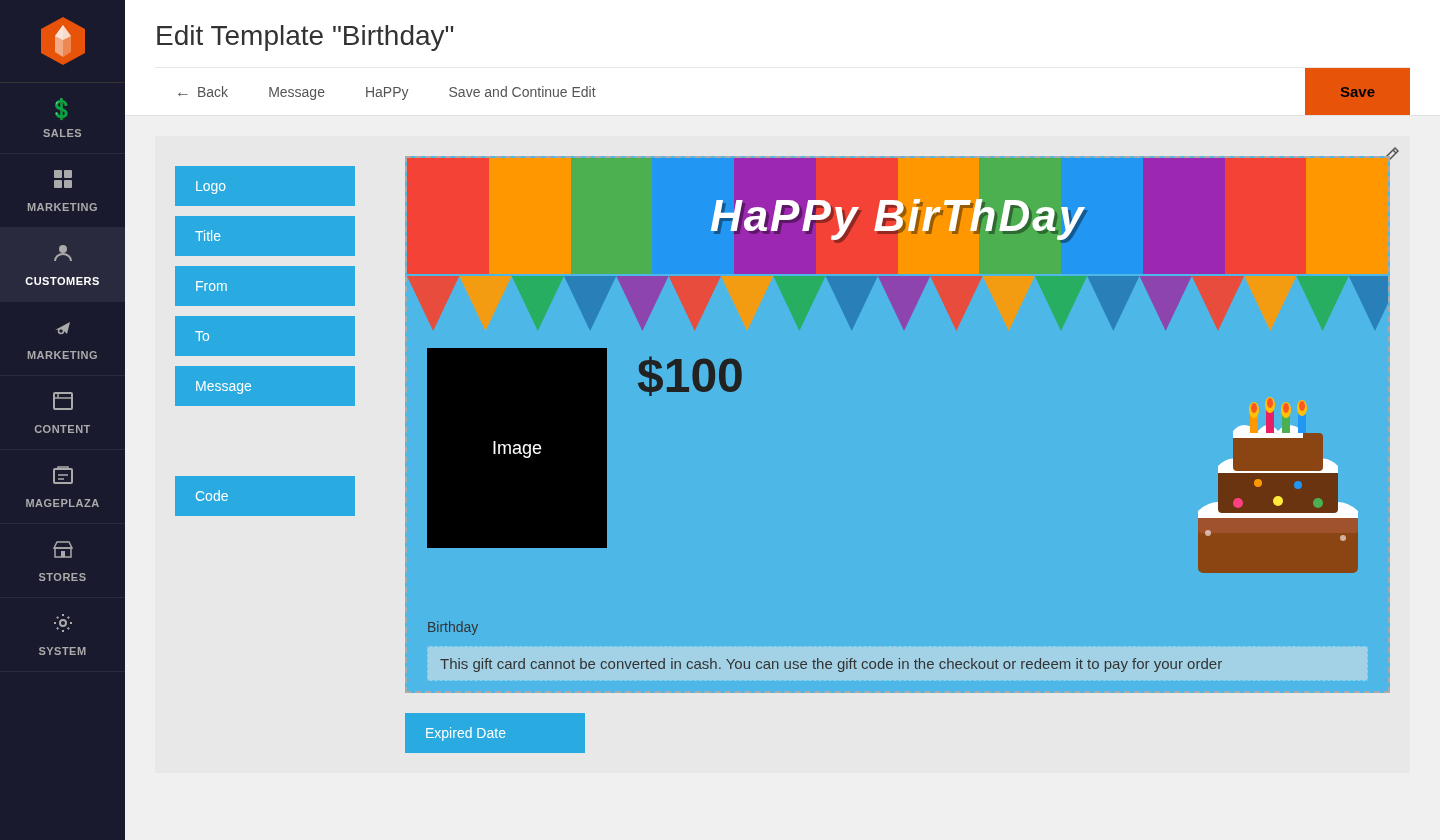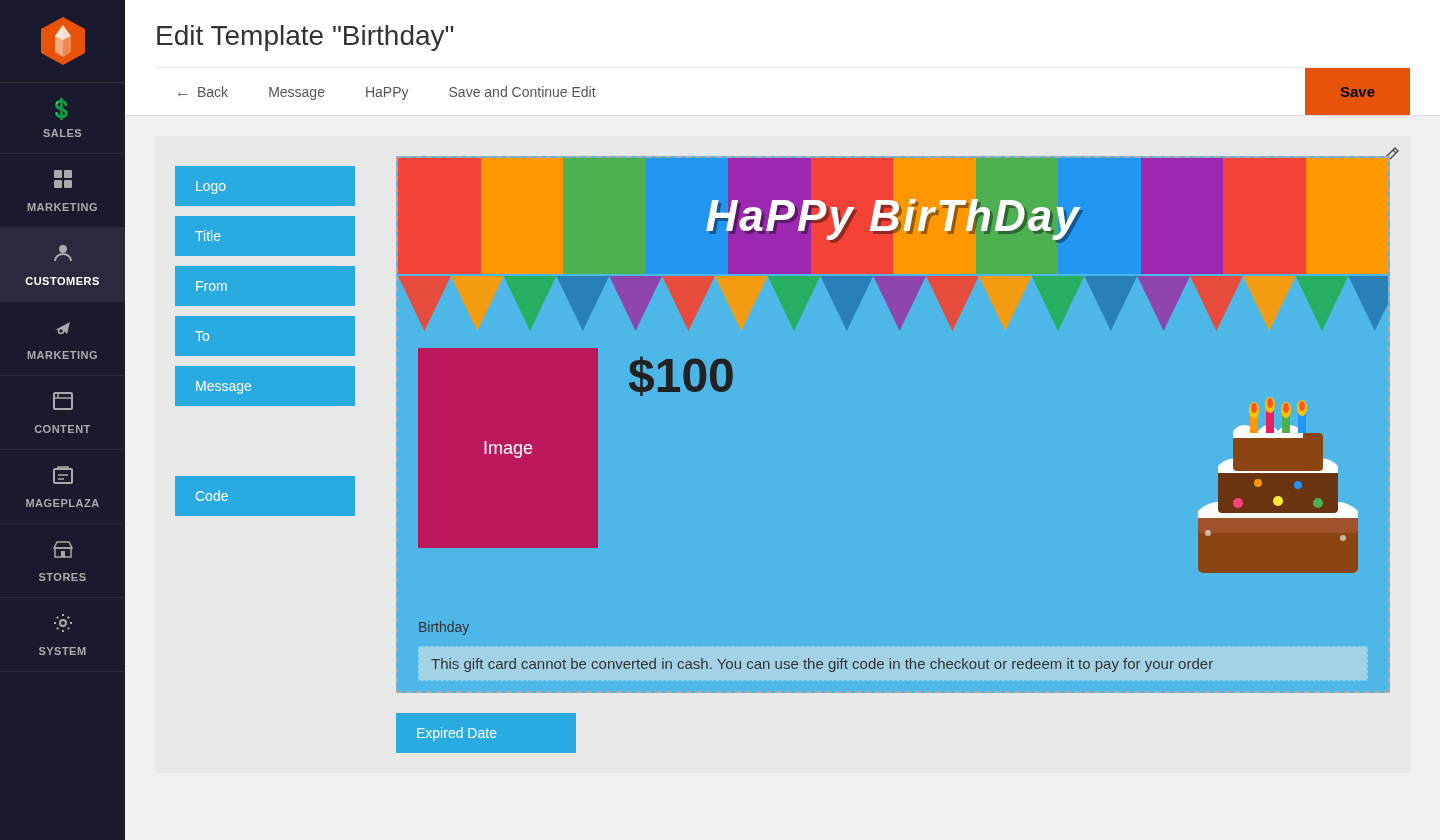--- a/index.html
+++ b/index.html
@@ -109,21 +109,21 @@
       background: #f0f0f0;
       padding: 20px 30px;
     }
 
     
     .template-editor {
       background: #e8e8e8;
       padding: 20px;
       position: relative;
       display: flex;
-      gap: 21px;
+      gap: 30px;
     }
 
     .edit-icon {
       position: absolute;
       top: 10px;
       right: 10px;
       font-size: 16px;
       color: #555;
       cursor: pointer;
     }
@@ -375,21 +375,21 @@
               <polygon points="640,0 680,0 660,55" fill="#f39c12"></polygon>
 
               <polygon points="680,0 720,0 700,55" fill="#27ae60"></polygon>
 
               <polygon points="720,0 760,0 740,55" fill="#2980b9"></polygon>
             </svg>
           </div>
 
           <div style="display:flex;background:#4db8e8;padding:15px 20px;min-height:280px;position:relative;">
 
-            <div style="width:180px;height:200px;background:#be185d;display:flex;align-items:center;justify-content:center;color:#fff;font-size:18px;font-weight:500;flex-shrink:0;z-index:2;">
+            <div style="width:180px;height:200px;background:#000000;display:flex;align-items:center;justify-content:center;color:#fff;font-size:18px;font-weight:500;flex-shrink:0;z-index:2;">
               <span>Image</span>
             </div>
 
             <div style="flex:1;display:flex;flex-direction:column;align-items:flex-start;padding-left:30px;z-index:2;">
               <span style="font-size:48px;font-weight:700;color:#222;">$100</span>
             </div>
 
             <div style="position:absolute;right:0;bottom:0;width:220px;height:220px;z-index:1;">
               <svg viewBox="0 0 220 220" width="220" height="220">
 

